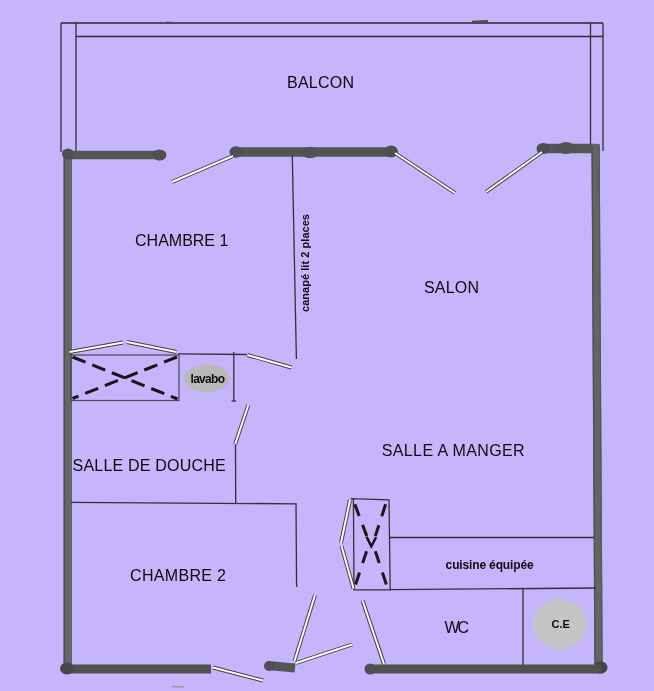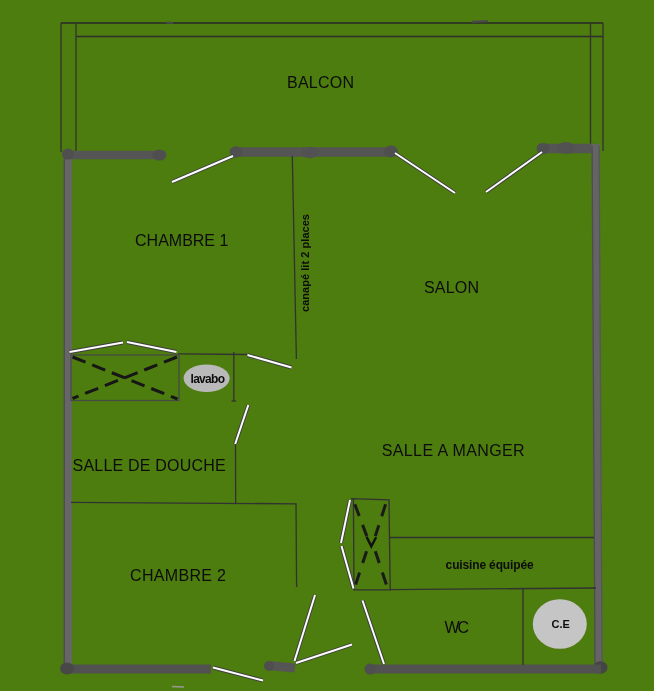--- a/index.html
+++ b/index.html
@@ -1,16 +1,16 @@
 <!DOCTYPE html>
 <html><head>
 <meta charset="utf-8">
 <style>
   html,body{margin:0;padding:0;background:#ffffff;-webkit-font-smoothing:antialiased;}
-  #plan{position:relative;width:654px;height:691px;background:#4d7c0f;overflow:hidden;}
+  #plan{position:relative;width:654px;height:691px;background:#c4b5fd;overflow:hidden;}
   svg{display:block;}
   text{font-family:"Liberation Sans", sans-serif;fill:#0c0c0c;}
   .lbl{font-size:16px;}
   .sm{font-size:12px;font-weight:bold;}
   .lo{stroke:#3e3e3e;stroke-width:3.9;fill:none;}
   .li{stroke:#fdfdfd;stroke-width:2.0;fill:none;}
   .thin{stroke:#323232;stroke-width:1.3;fill:none;}
   .thick{stroke:#555555;fill:none;}
 </style>
 </head>

